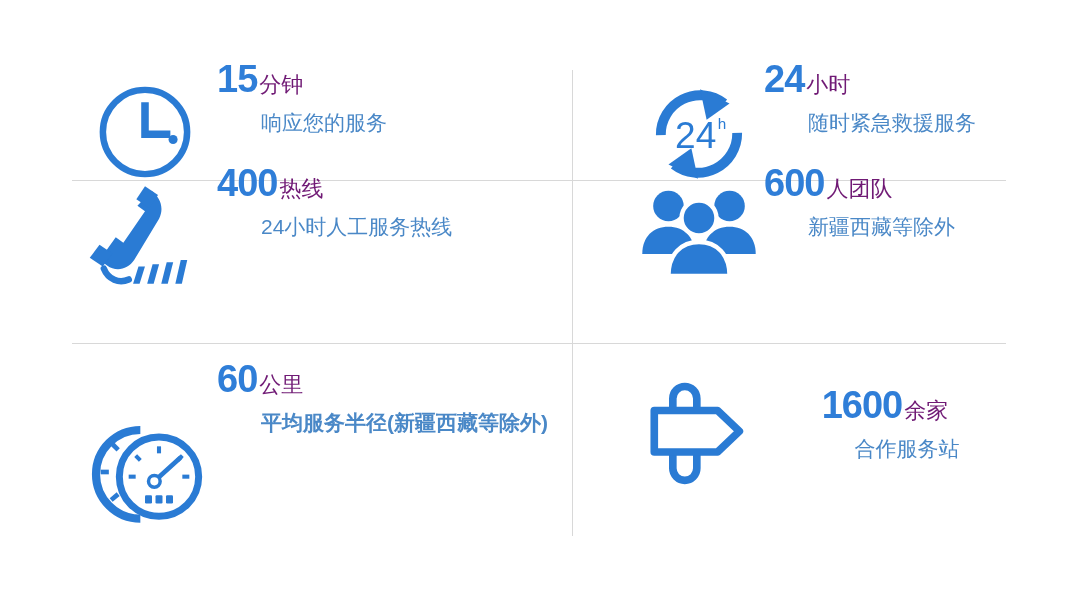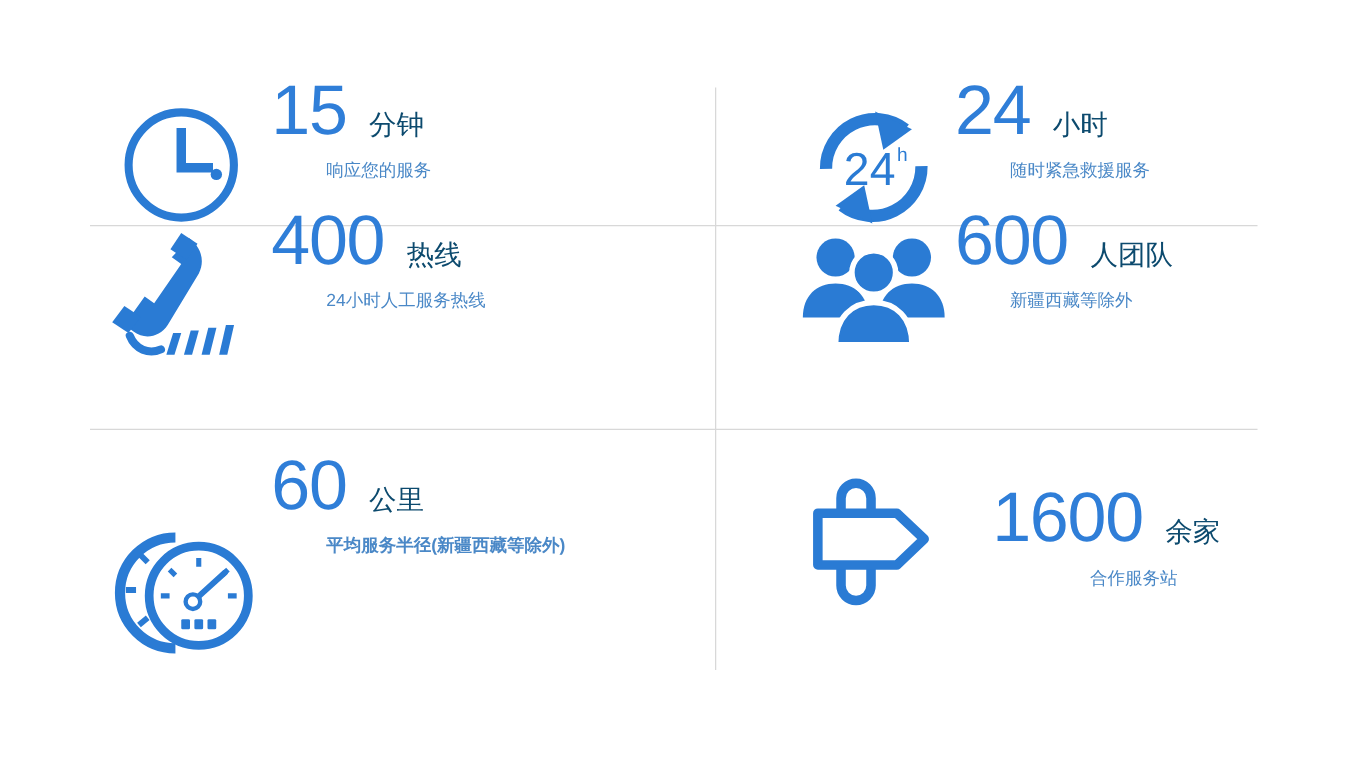--- a/index.html
+++ b/index.html
@@ -60,36 +60,36 @@
     flex-direction: column;
     justify-content: flex-start;
   }
 
   .headline {
     line-height: 1;
     white-space: nowrap;
     margin-bottom: 10px;
   }
   .metric-number {
-    font-size: 56px;
-    font-weight: 400;
+    font-size: 38px;
+    font-weight: 700;
     color: #2f7ed8;
     letter-spacing: -1px;
     vertical-align: baseline;
     margin-top: 40px;
   }
   .metric-unit {
     font-size: 22px;
     font-weight: 400;
-    color: #0c4a6e;
-    margin-left: 18px;
+    color: #701a75;
+    margin-left: 2px;
     vertical-align: baseline;
   }
   .subtitle {
-    font-size: 14px;
+    font-size: 21px;
     color: #4a88c7;
     line-height: 1.45;
     max-width: 360px;
     padding-left: 44px;
   }
   .subtitle.narrow { max-width: 352px; font-weight: bold; }
 
   
   .hline {
     position: absolute;

